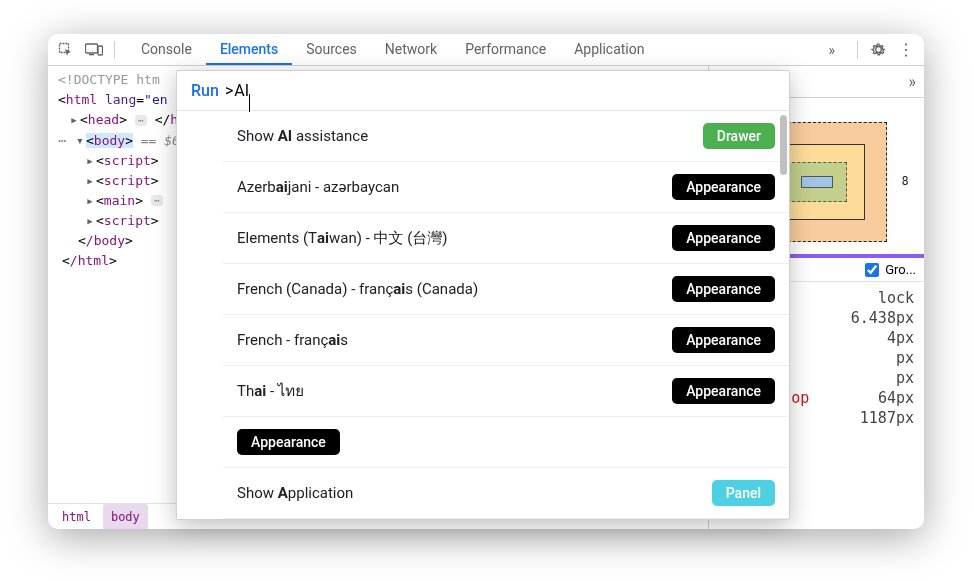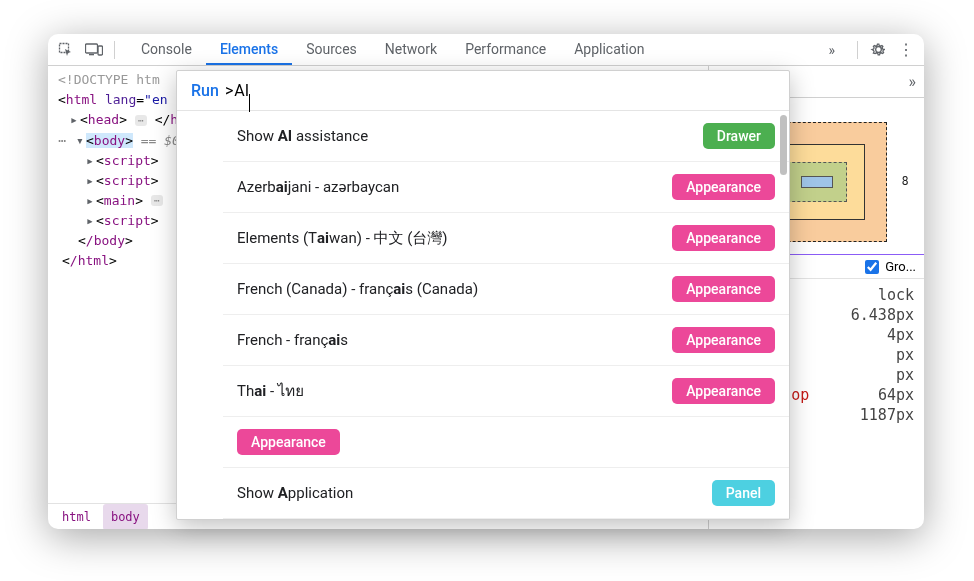--- a/index.html
+++ b/index.html
@@ -103,21 +103,21 @@
     margin: 24px auto 12px;
     width: 140px; height: 120px;
   }
   .bm-margin { position:absolute; inset:0; background:#f9cc9d; border:1px dashed #222; }
   .bm-border { position:absolute; inset:22px 22px; background:#fddc9a; border:1px solid #333; }
   .bm-padding { position:absolute; inset:40px 40px; background:#c2d08b; border:1px dashed #555; }
   .bm-content { position:absolute; inset:54px 54px; background:#9fc4e7; border:1px solid #555; }
   .bm-num { position:absolute; right:-22px; top:52px; font-size:12px; color:#222; }
   .filter-row {
     display:flex; align-items:center; gap:6px; padding: 4px 8px;
-    border-top:1px solid #8b5cf6; border-bottom:1px solid #e2e2e2;
+    border-top:4px solid #8b5cf6; border-bottom:1px solid #e2e2e2;
     font-size: 13px;
   }
   .chk { width:14px; height:14px; accent-color:#1a73e8; }
   .styles-list { padding: 6px 10px; font-family: Menlo, monospace; font-size:15px; line-height:20px; }
   .prop-name { color:#c41a16; }
   .prop-val { color:#444; }
   .style-row { display:flex; }
   .style-row .prop-val { margin-left:auto; }
   .breadcrumb {
     height: 26px; border-top: 1px solid #e2e2e2;
@@ -160,21 +160,21 @@
   }
   .palette-item .hl { font-weight: 700; }
   .badge {
     padding: 5px 14px;
     border-radius: 5px;
     color: #fff;
     font-size: 14px;
     font-weight: 500;
   }
   .badge.drawer { background:#4caf50; }
-  .badge.appearance { background:#ec4899; }
+  .badge.appearance { background:#000000; }
   .badge.panel { background:#4dd0e1; }
   .palette-scrollbar {
     position:absolute; right:2px; top:4px; width:7px; height:60px;
     background:#c0c0c0; border-radius:4px;
   }
 
   .ellipsis-v { display:inline-block; line-height: 4px; }
   svg { display:block; }
   .caret {
     position: absolute;

